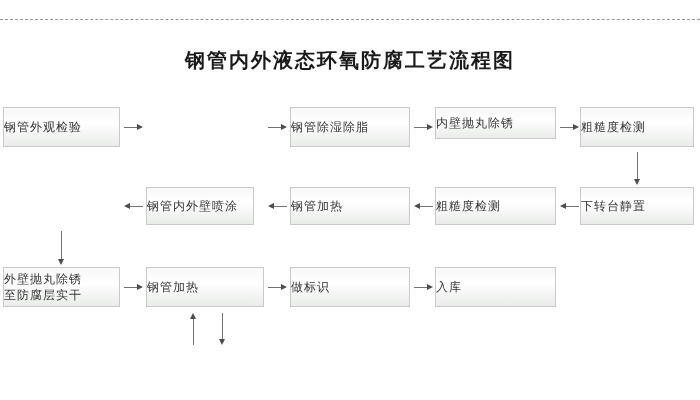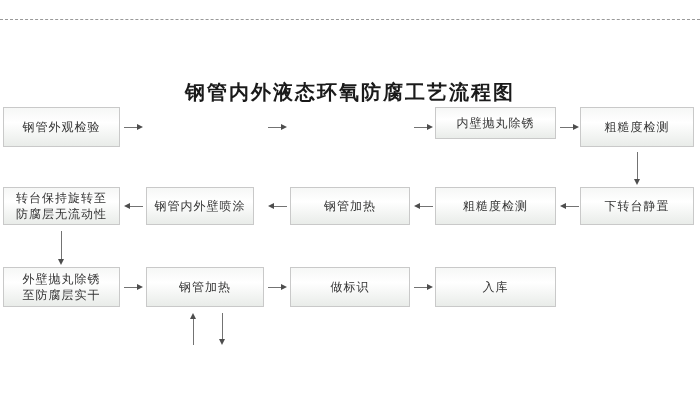--- a/index.html
+++ b/index.html
@@ -7,27 +7,27 @@
     position:relative; width:700px; height:400px; overflow:hidden;
     background:#ffffff; font-family:"DejaVu Sans","Liberation Sans",sans-serif;
   }
   .dashed-divider {
     position:absolute; left:0; top:19px; width:700px; height:0;
     border-top:1px dashed #999999;
   }
   .title {
     position:absolute; left:0; top:48px; width:700px;
     text-align:center; font-size:20px; font-weight:700; color:#1a1a1a;
-    letter-spacing:2px; line-height:24px;margin-top:32px;
+    letter-spacing:2px; line-height:24px;
   }
   .node {
     position:absolute; box-sizing:border-box;
     border:1px solid #c9c9c9;
     background:linear-gradient(180deg,#f6f7f6 0%,#ffffff 38%,#e9ece9 100%);
-    display:flex; flex-direction:column; align-items:center; justify-content:center;
+    display:flex; flex-direction:column; align-items:flex-start; justify-content:center;
     font-size:12px; color:#333333; letter-spacing:1px; line-height:16px;
     text-align:center;
   }
   .node span { display:block; }
   
   .ar { position:absolute; background:#737373; }
   .ar-h { height:1px; }
   .ar-v { width:1px; }
   .ar-right::after {
     content:""; position:absolute; left:100%; top:-3px;
@@ -55,31 +55,30 @@
 
 <div id="stage">
 
   <div class="dashed-divider"></div>
 
   <div class="title">钢管内外液态环氧防腐工艺流程图</div>
 
   <div class="node" style="left:3px;top:107px;width:117px;height:40px">
     <span>钢管外观检验</span>
   </div>
+  <div class="node" style="left:290px;top:107px;width:120px;height:40px">
+    <span>钢管除湿除脂</span>
+  </div>
   <div class="node" style="left:435px;top:107px;width:121px;height:32px">
     <span>内壁抛丸除锈</span>
   </div>
   <div class="node" style="left:580px;top:107px;width:114px;height:40px">
     <span>粗糙度检测</span>
   </div>
 
-  <div class="node" style="left:3px;top:187px;width:117px;height:38px">
-    <span>转台保持旋转至</span>
-    <span>防腐层无流动性</span>
-  </div>
   <div class="node" style="left:146px;top:187px;width:108px;height:38px">
     <span>钢管内外壁喷涂</span>
   </div>
   <div class="node" style="left:290px;top:187px;width:120px;height:38px">
     <span>钢管加热</span>
   </div>
   <div class="node" style="left:435px;top:187px;width:121px;height:38px">
     <span>粗糙度检测</span>
   </div>
   <div class="node" style="left:580px;top:187px;width:114px;height:38px">

